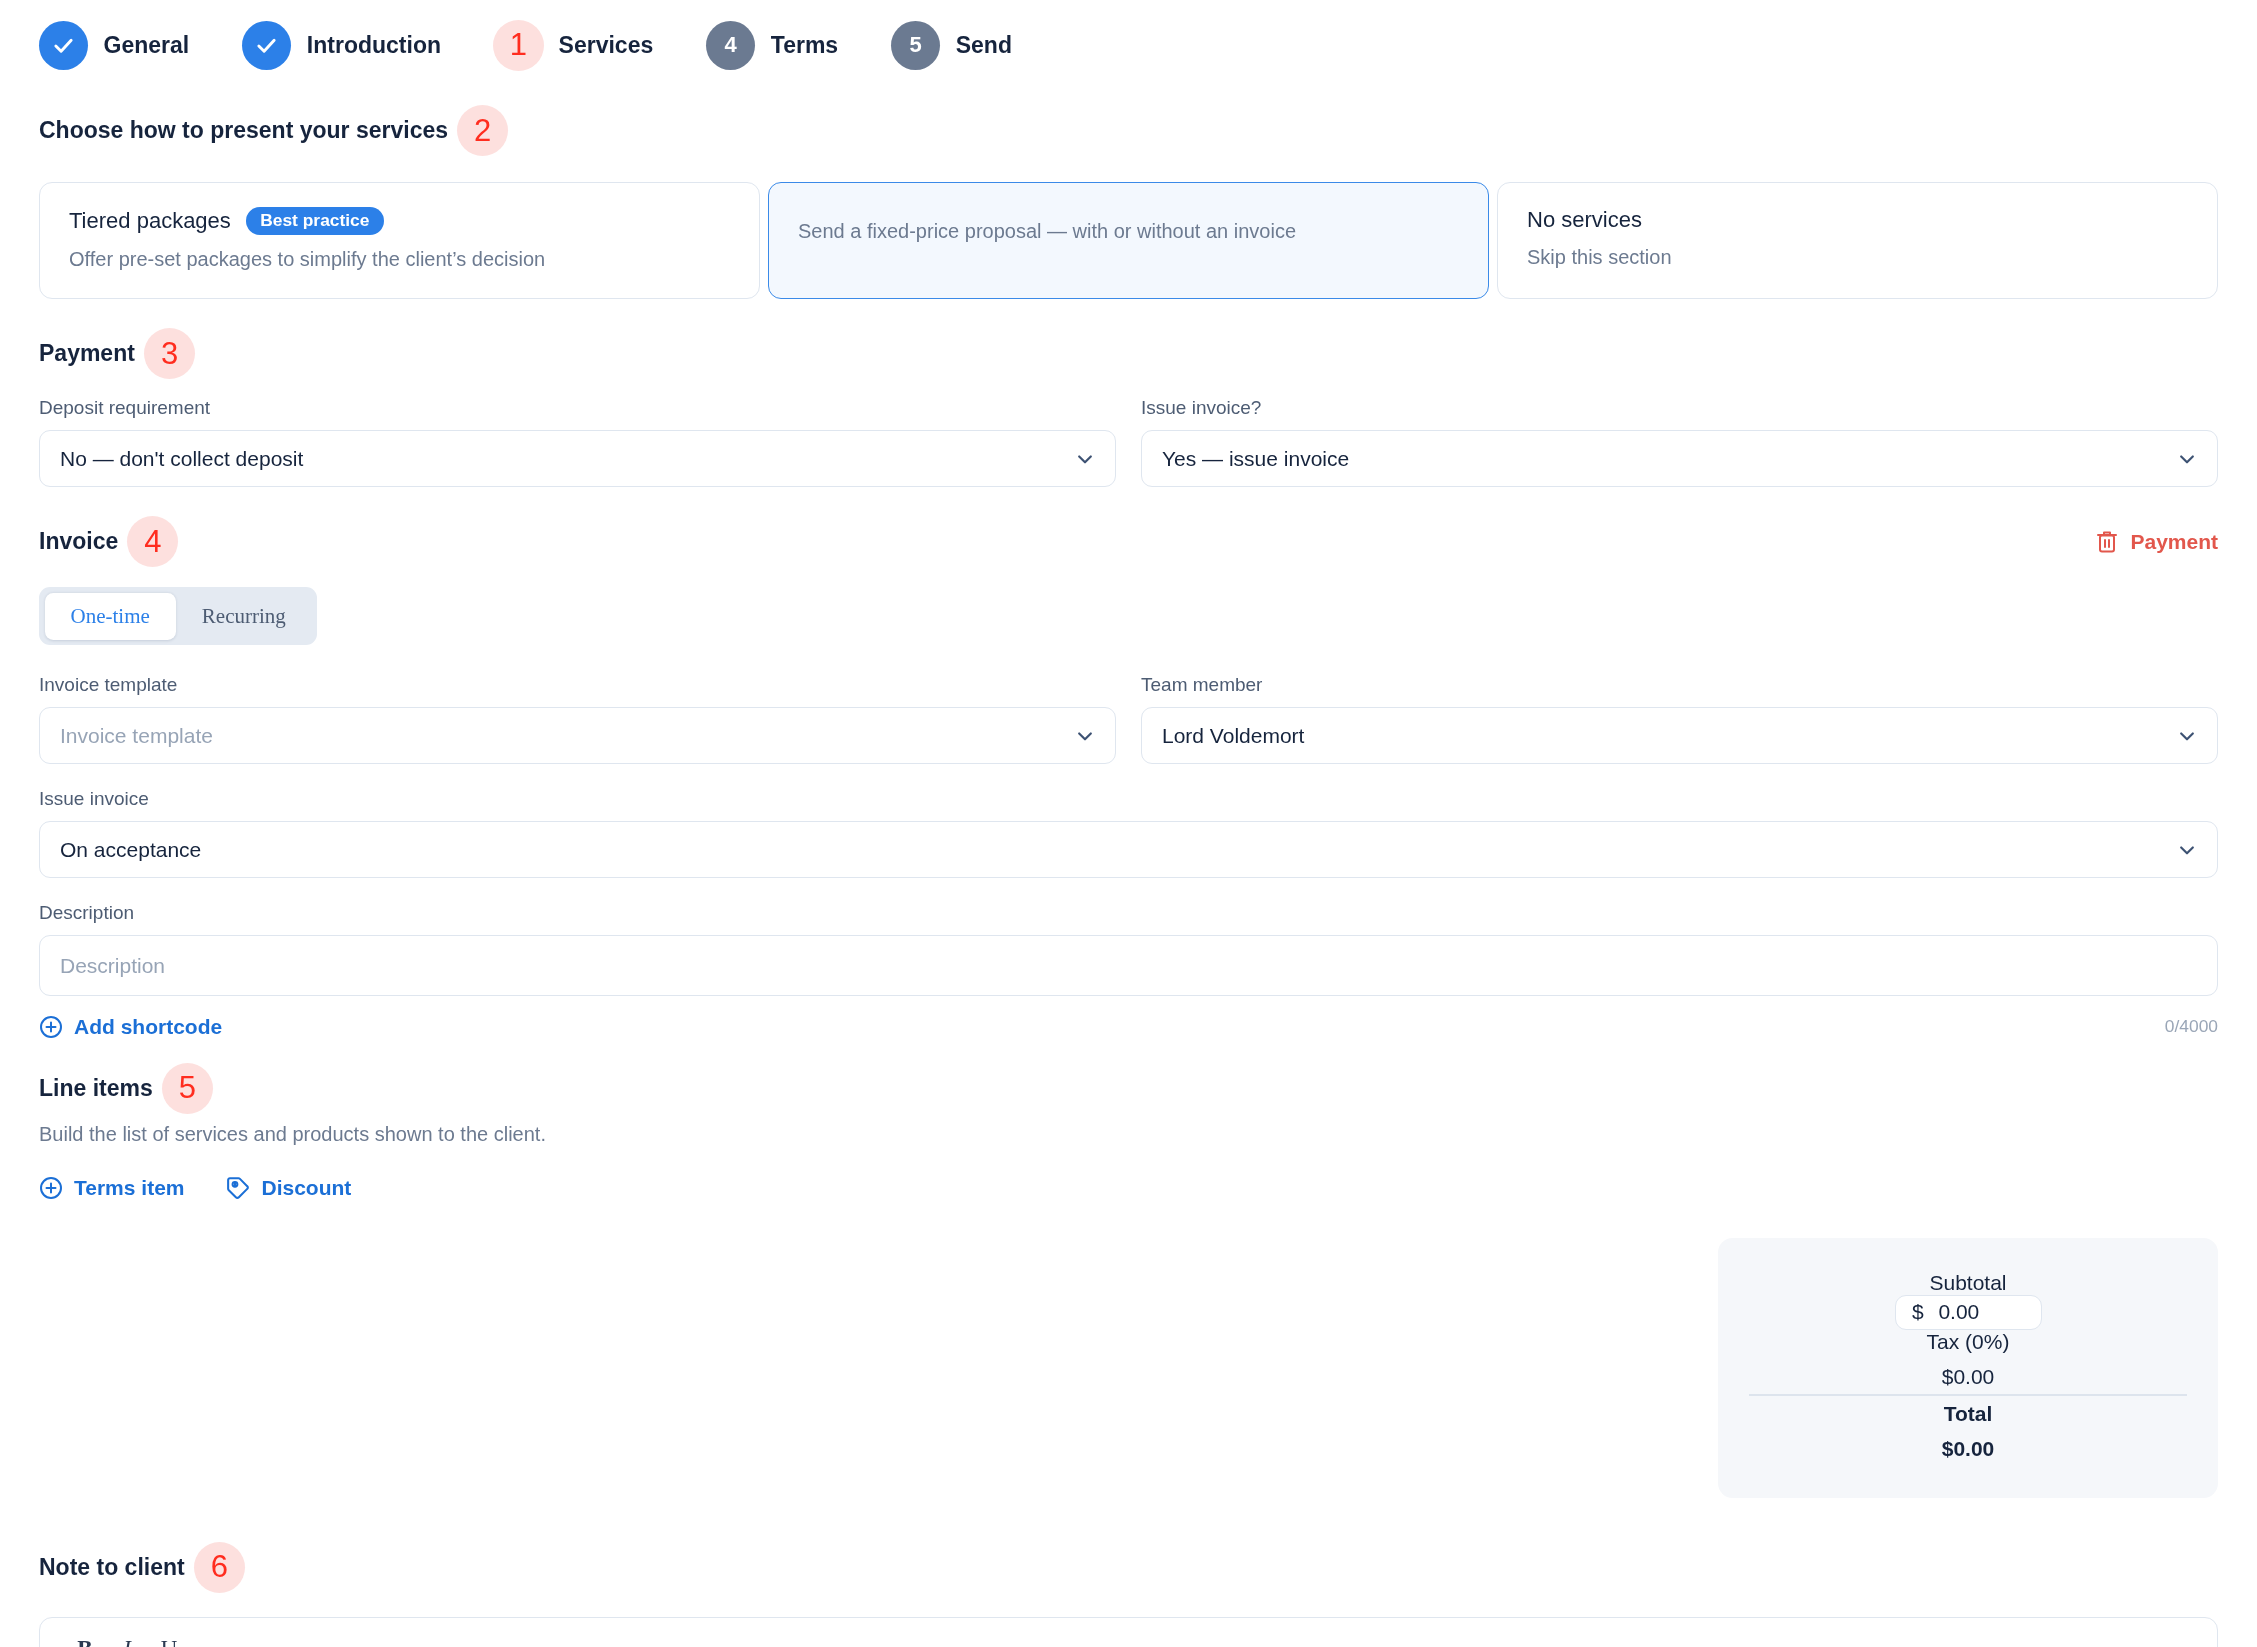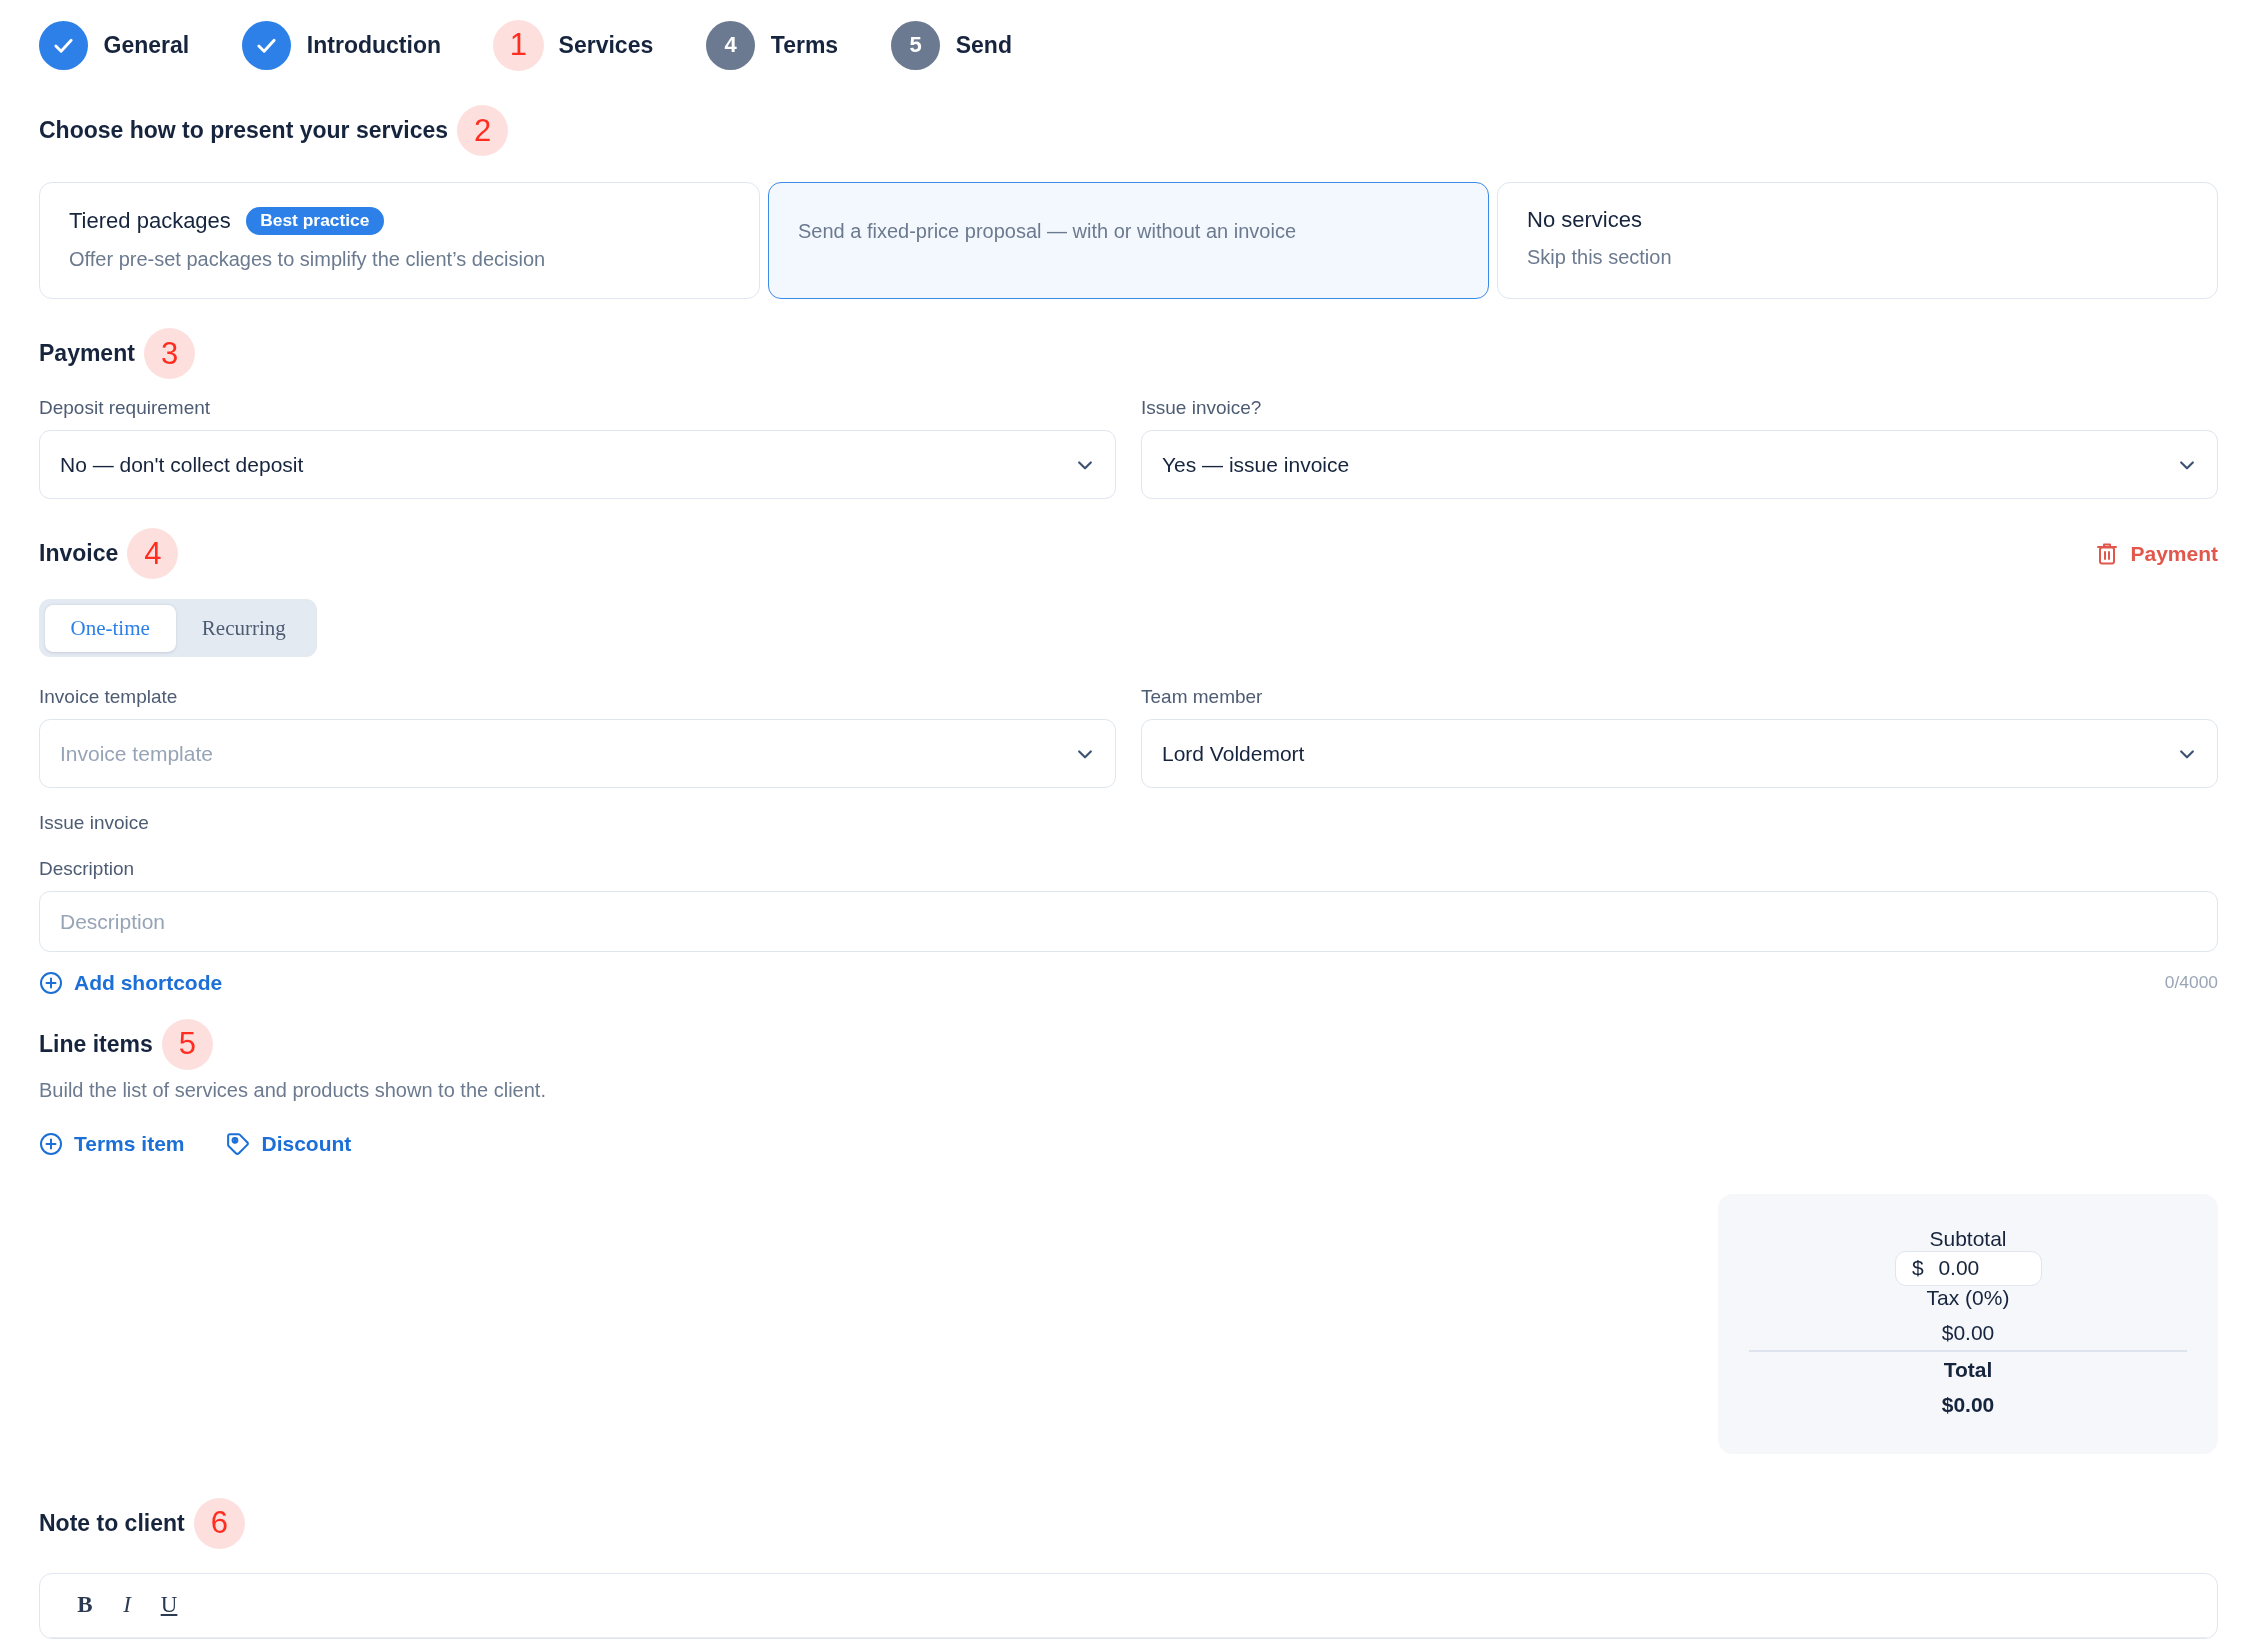--- a/index.html
+++ b/index.html
@@ -77,21 +77,21 @@
     white-space: nowrap;
   }
   .opt-sub { margin-top: 13px; font-size: 20px; color: #6c7a90; }
 
   
   .row2 { display: flex; gap: 25px; }
   .field { flex: 1 1 0; }
   .field-label { font-size: 19px; color: #4d5c73; margin-bottom: 11px; display: block; }
   .select {
     position: relative;
-    height: 69px;
+    height: 57px;
     border: 1.8px solid #dfe6ef;
     border-radius: 11px;
     background: #fff;
     display: flex; align-items: center;
     padding: 0 55px 0 20px;
     font-size: 21px;
     color: #16243d;
   }
   .select.placeholder { color: #97a4b6; }
   .chev {
@@ -338,20 +338,26 @@
         <span>Lord Voldemort</span>
         <svg class="chev" viewBox="0 0 24 24" fill="none" stroke="#3d5273" stroke-width="2.6" stroke-linecap="round" stroke-linejoin="round">
             <polyline points="5 9 12 16 19 9"></polyline>
           </svg>
       </div>
     </div>
   </div>
 
   <div class="mt-26">
     <span class="field-label">Issue invoice</span>
+    <div class="select">
+      <span>On acceptance</span>
+      <svg class="chev" viewBox="0 0 24 24" fill="none" stroke="#3d5273" stroke-width="2.6" stroke-linecap="round" stroke-linejoin="round">
+          <polyline points="5 9 12 16 19 9"></polyline>
+        </svg>
+    </div>
   </div>
 
   <div class="mt-26">
     <span class="field-label">Description</span>
     <div class="input-text">
       <span>Description</span>
     </div>
   </div>
 
   <div class="inv-head mt-20">

